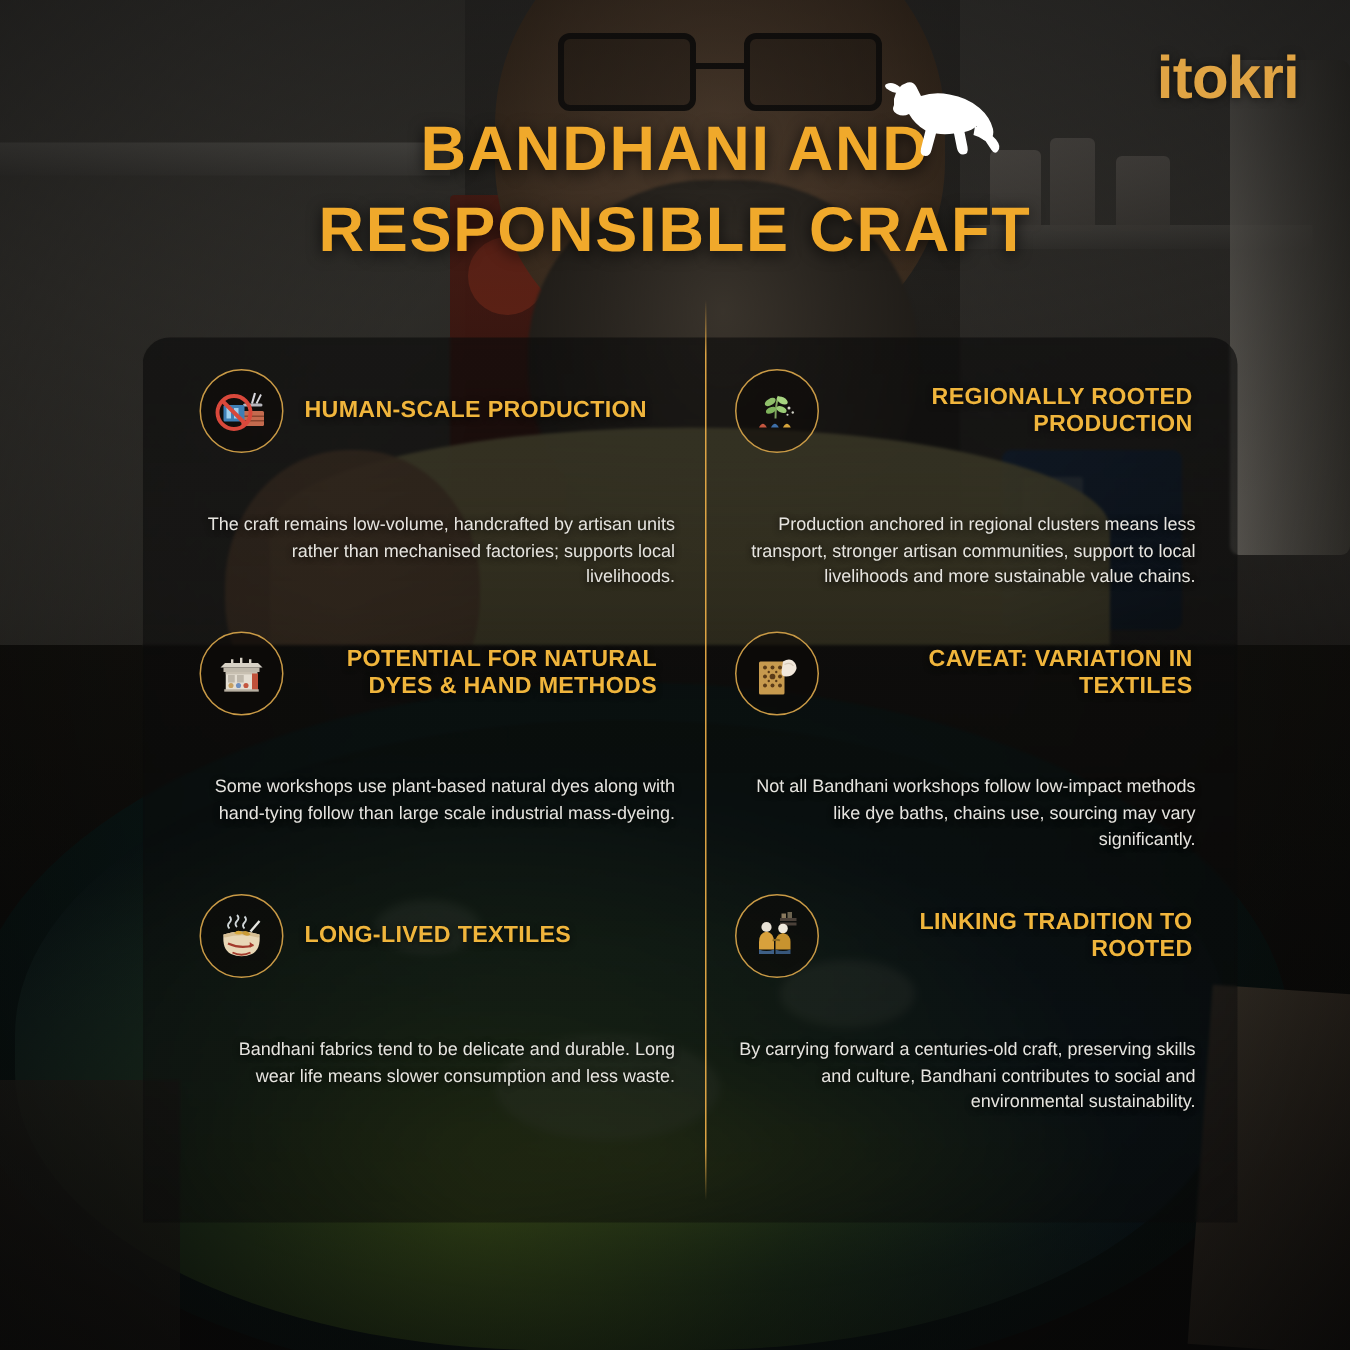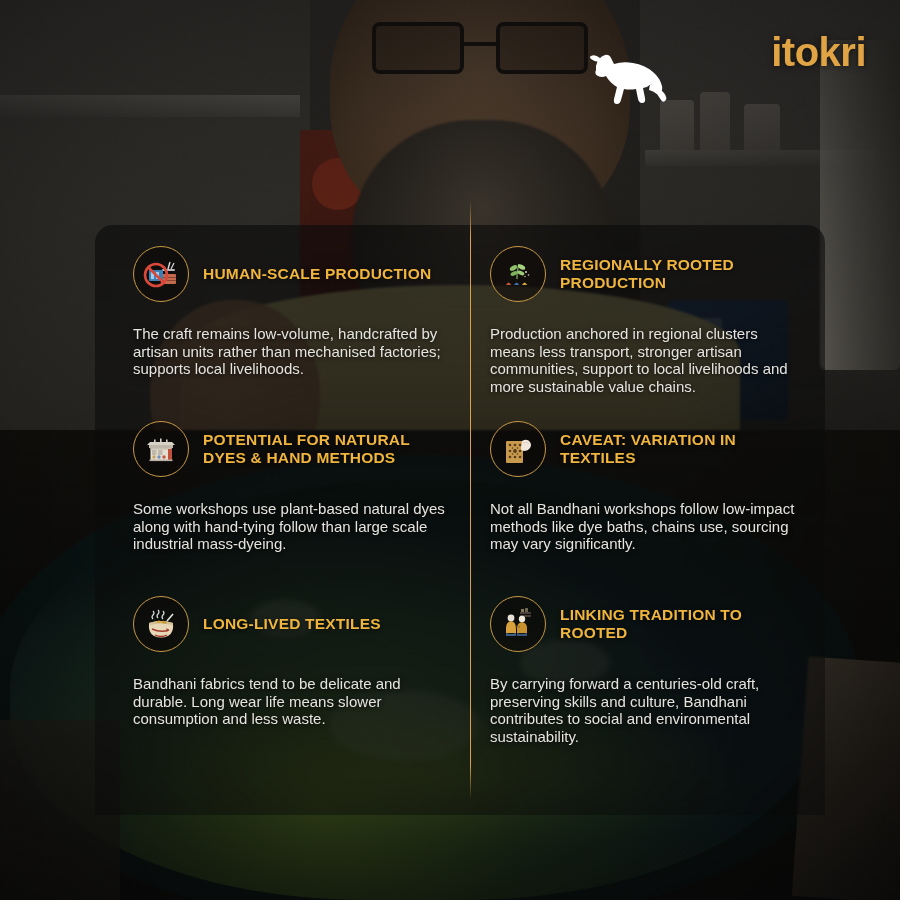--- a/index.html
+++ b/index.html
@@ -167,20 +167,21 @@
     color:#E0A444; font-family:"Liberation Sans", sans-serif;
     text-shadow:0 1px 6px rgba(0,0,0,.6);
   }
 
   
   #panel{
     position:absolute; left:95px; top:225px; width:730px; height:590px;
     background:linear-gradient(180deg, rgba(10,10,10,.62) 0%, rgba(10,10,10,.50) 50%, rgba(10,10,10,.46) 100%);
     border-radius:18px 18px 0 0;
     backdrop-filter:blur(1px);
+    text-align:right;
   }
   .divider{
     position:absolute; left:375px; top:-25px; width:1px; height:600px;
     background:linear-gradient(180deg, rgba(230,170,70,0) 0%, rgba(230,170,70,.95) 6%, rgba(230,170,70,.95) 94%, rgba(230,170,70,0) 100%);
   }
 
   .grid{
     position:absolute; inset:0;
     display:grid;
     grid-template-columns:1fr 1fr;
@@ -200,22 +201,22 @@
     position:relative; overflow:hidden;
   }
   .icon-circle svg{ display:block; }
   .cell-title{
     font-size:15.5px; font-weight:bold; color:#F0B53C;
     line-height:18.5px; letter-spacing:.2px;
     text-shadow:0 1px 4px rgba(0,0,0,.7);
     max-width:235px;
   }
   .cell-body{
-    margin-top:20px;
-    font-size:15px; line-height:17.5px; color:#E6E4DF;
+    margin-top:36px;
+    font-size:12px; line-height:17.5px; color:#E6E4DF;
     text-shadow:0 1px 4px rgba(0,0,0,.8);
     max-width:330px;
   }
   .cell.left .cell-body{ margin-left:0; }
 </style>
 </head>
 <body>
 
 <div id="bg-photo">
   <div class="bg-room"></div>
@@ -245,20 +246,24 @@
   <div class="bg-foam" style="left:330px;top:690px;width:150px;height:70px;"></div>
   <div class="bg-foam" style="left:520px;top:640px;width:90px;height:45px;"></div>
   <div class="bg-foam" style="left:250px;top:600px;width:70px;height:36px;"></div>
   <div class="bg-plank"></div>
   <div class="bg-plank2"></div>
   <div class="bg-vignette"></div>
 </div>
 
 <div id="header">
 
+  <div class="title-block">
+    <div class="title-line">BANDHANI AND</div>
+    <div class="title-line">RESPONSIBLE CRAFT</div>
+  </div>
 
   <div class="cow-mark">
     <svg viewBox="0 0 92 62" width="92" height="62">
       <g fill="#ffffff">
         <path d="M18 16 q2-9 9-11 q4-1 6 3 l3 6 q9-3 19-1 q12 2 20 9 q7 6 9 14 q1 5-2 7 q-4 2-6-2 l-3-7 q-3 3-8 4 l2 10 q1 5-3 5 q-3 0-4-4 l-2-10 q-6 1-12 0 l-3 11 q-1 4-4 4 q-4 0-3-5 l3-12 q-7-4-11-11 q-4 2-8 0 q-4-2-2-6 z"></path>
         <path d="M72 34 q9 3 14 9 q4 5 1 8 q-2 2-4-1 l-4-6 q-4-3-8-4 z"></path>
         <path d="M22 8 q-5-4-9-2 q-2 1 0 3 q4 3 8 3 z"></path>
       </g>
     </svg>
   </div>

